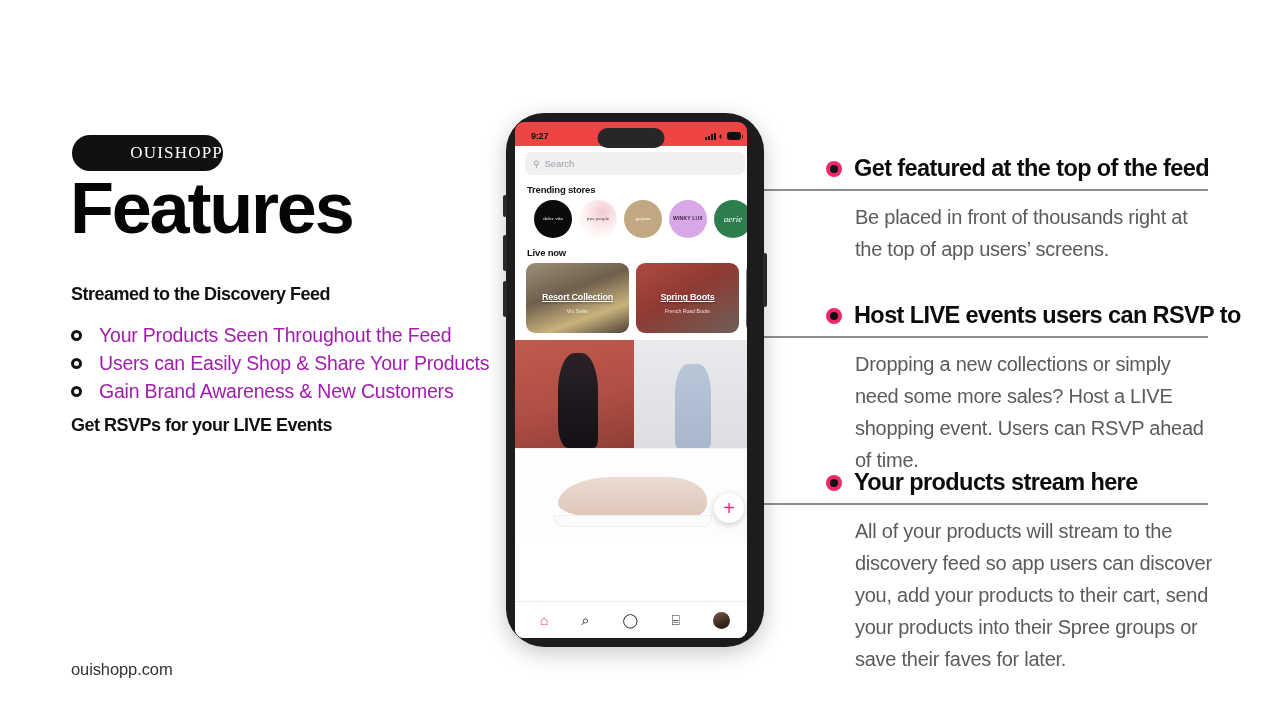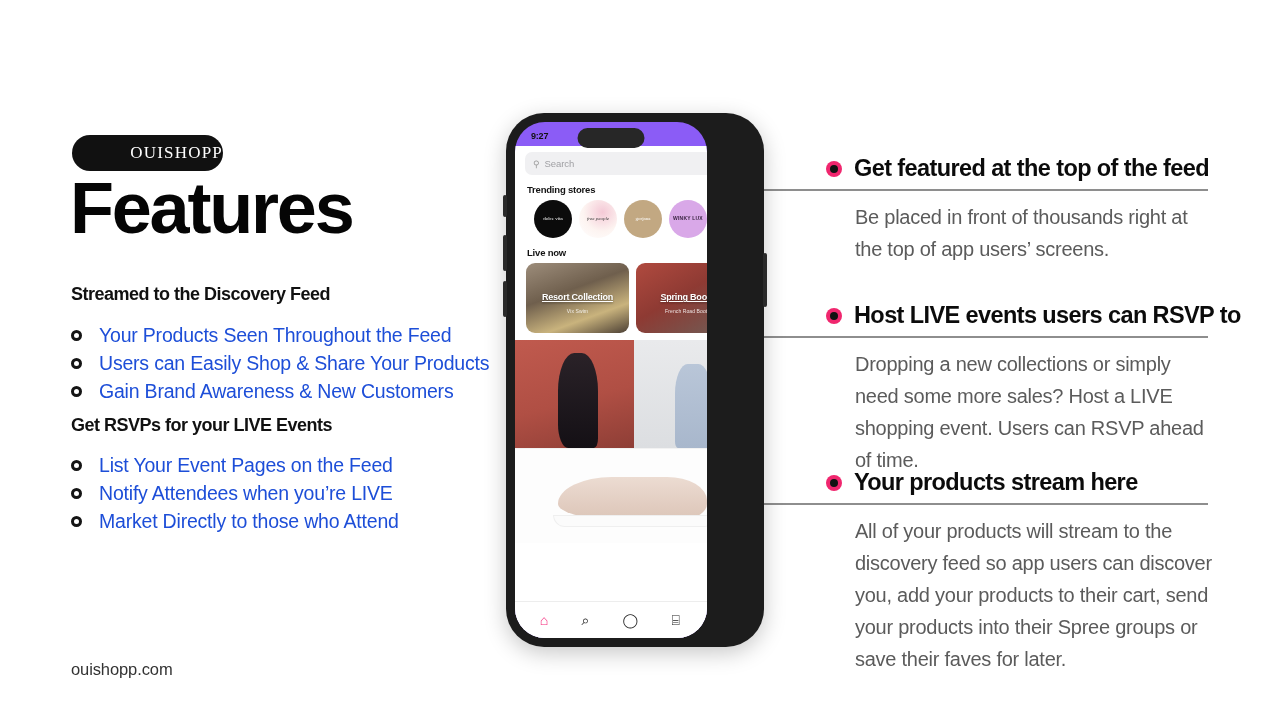--- a/index.html
+++ b/index.html
@@ -42,21 +42,21 @@
   .bullet-row {
     display: flex; align-items: center;
     height: 28px; margin-bottom: 0px;
   }
   .ring {
     width: 11px; height: 11px; border-radius: 50%;
     border: 3px solid #151515; flex: 0 0 auto;
     margin-right: 17px;
   }
   .bullet-row .txt {
-    font-size: 19.5px; color: #1d4ed8; letter-spacing: -0.2px;
+    font-size: 19.5px; color: #a21caf; letter-spacing: -0.2px;
     white-space: nowrap;
   }
 
   .footer-url {
     position: absolute; left: 71px; top: 660px;
     font-size: 16.5px; color: #333333; letter-spacing: -0.1px;
   }
 
   
   .rcol { position: absolute; left: 0; top: 0; width: 1280px; height: 720px; }
@@ -97,22 +97,22 @@
     box-shadow: 0 6px 22px rgba(0,0,0,0.22);
   }
   .side-btn { position: absolute; background: #2a2a2a; border-radius: 2px; }
   .sb-silent { left: -3px; top: 82px; width: 4px; height: 22px; }
   .sb-volup  { left: -3px; top: 122px; width: 4px; height: 36px; }
   .sb-voldn  { left: -3px; top: 168px; width: 4px; height: 36px; }
   .sb-power  { right: -3px; top: 140px; width: 4px; height: 54px; }
 
   #screen {
     position: absolute; left: 9px; top: 9px;
-    width: 192px; height: 516px;
-    background: #8b5cf6; border-radius: 30px;
+    width: 232px; height: 516px;
+    background: #ef4444; border-radius: 9px;
     overflow: hidden;
   }
   .notch {
     position: absolute; left: 50%; top: 6px; transform: translateX(-50%);
     width: 67px; height: 20px; background: #272727; border-radius: 11px;
     z-index: 30;
   }
   .statusbar {
     position: absolute; left: 0; top: 0; width: 240px; height: 24px;
     display: flex; align-items: center; justify-content: space-between;
@@ -248,34 +248,20 @@
       <span class="ring"></span>
       <span class="txt">Users can Easily Shop &amp; Share Your Products</span>
     </div>
     <div class="bullet-row">
       <span class="ring"></span>
       <span class="txt">Gain Brand Awareness &amp; New Customers</span>
     </div>
   </div>
 
   <div class="sec-head h2">Get RSVPs for your LIVE Events</div>
-  <div class="bullet-list l2">
-    <div class="bullet-row">
-      <span class="ring"></span>
-      <span class="txt">List Your Event Pages on the Feed</span>
-    </div>
-    <div class="bullet-row">
-      <span class="ring"></span>
-      <span class="txt">Notify Attendees when you’re LIVE</span>
-    </div>
-    <div class="bullet-row">
-      <span class="ring"></span>
-      <span class="txt">Market Directly to those who Attend</span>
-    </div>
-  </div>
 
   <div class="footer-url">ouishopp.com</div>
 
   <div class="rcol">
     <div class="r-head" style="top:155px">
       <span class="dot-ring">
           <i></i>
         </span>
       <span class="htxt">Get featured at the top of the feed</span>
     </div>

